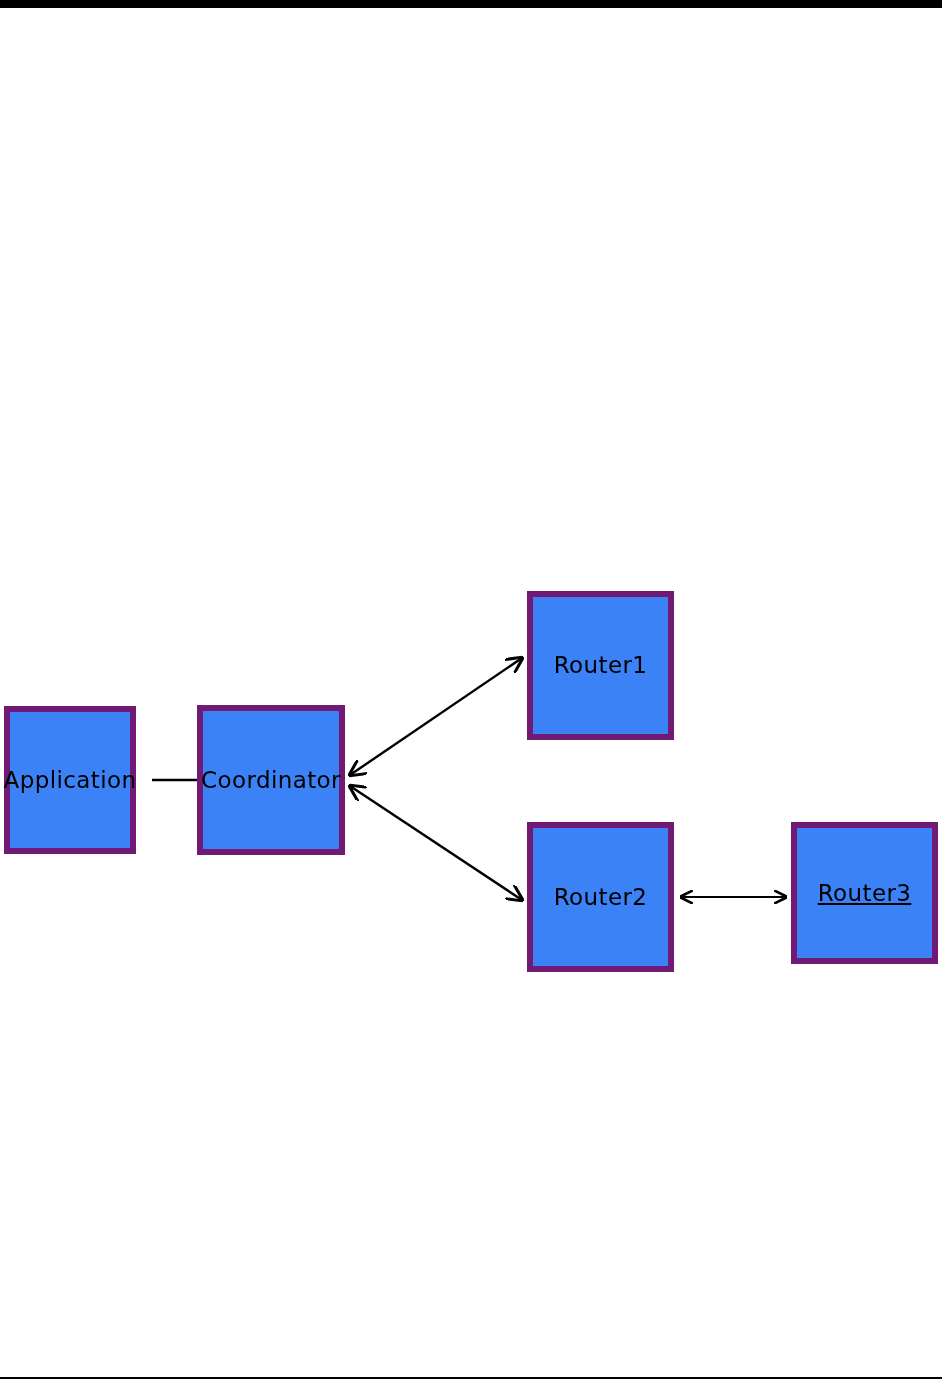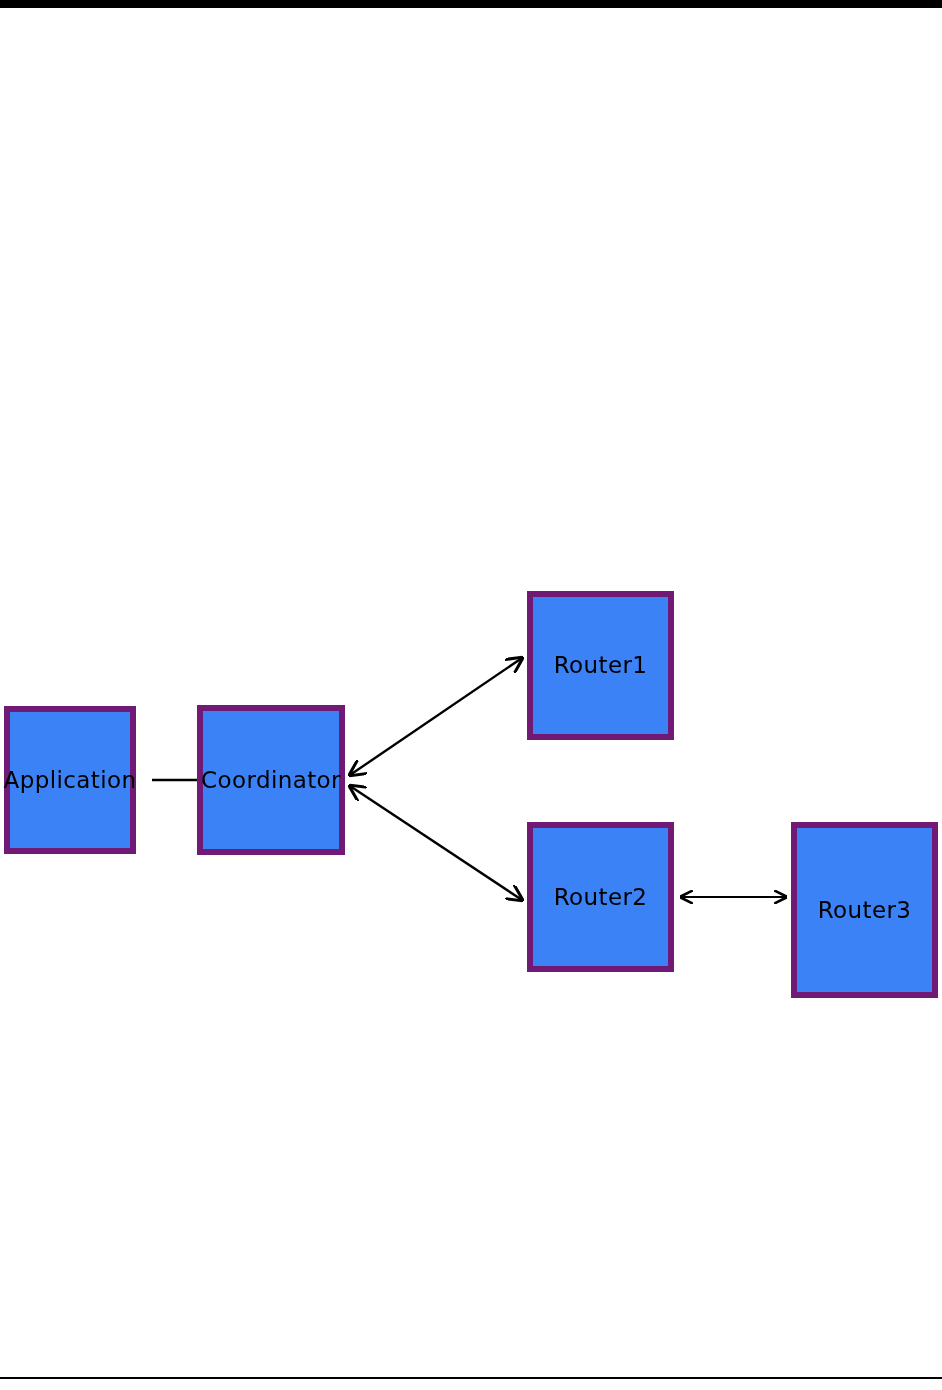--- a/index.html
+++ b/index.html
@@ -56,21 +56,21 @@
     color: #000000;
     letter-spacing: 0.4px;
     white-space: nowrap;
     line-height: 1;
   }
   
   #node-application { left: 4px;   top: 706px; width: 132px; height: 148px; }
   #node-coordinator { left: 197px; top: 705px; width: 148px; height: 150px; }
   #node-router1     { left: 527px; top: 591px; width: 147px; height: 149px; }
   #node-router2     { left: 527px; top: 822px; width: 147px; height: 150px; }
-  #node-router3     { left: 791px; top: 822px; width: 147px; height: 176px; }
+  #node-router3     { left: 791px; top: 822px; width: 147px; height: 142px; text-decoration: underline; }
 </style>
 </head>
 <body>
 
 <div id="page">
 
   <div class="top-bar"></div>
 
   <svg id="diagram-canvas" viewBox="0 0 942 1390" xmlns="http://www.w3.org/2000/svg">
     <defs>

